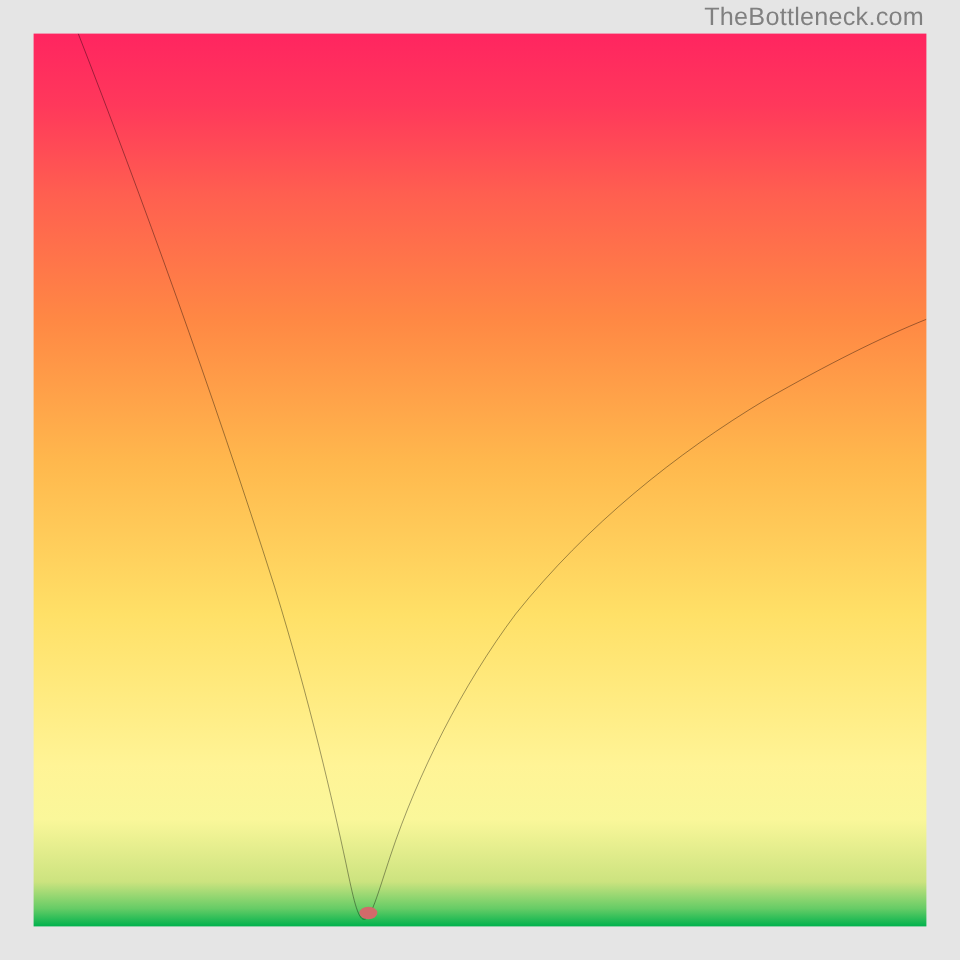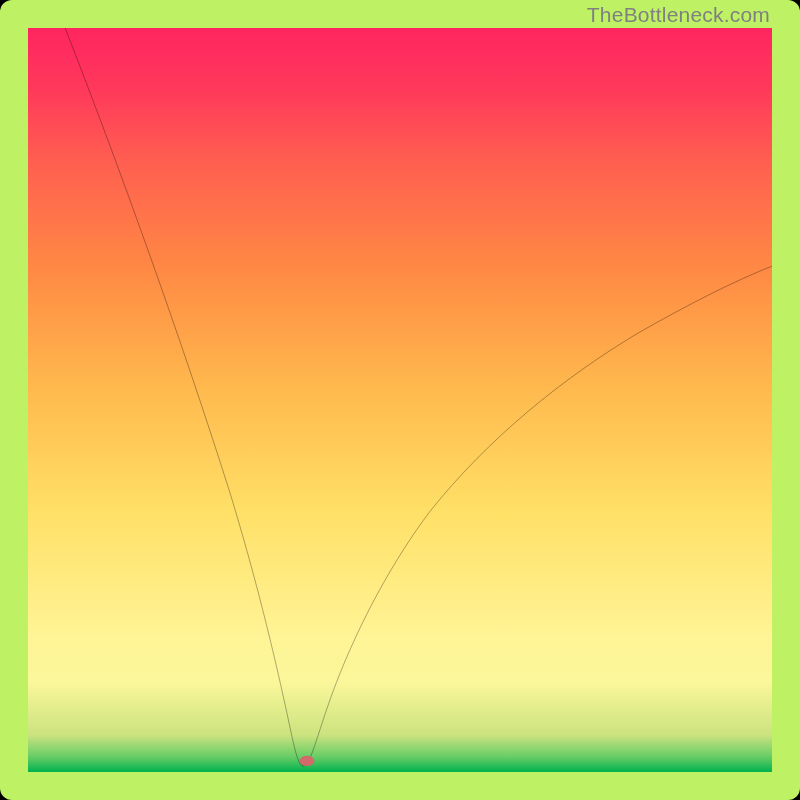--- a/index.html
+++ b/index.html
@@ -8,22 +8,21 @@
     width: 800px;
     height: 800px;
     overflow: hidden;
     background: #000;
     font-family: Arial, Helvetica, sans-serif;
   }
   .wrap {
     position: relative;
     width: 800px;
     height: 800px;
-    background: #bef264;
-    border-radius: 12px;
+    background: #e5e5e5;
   }
   .plot {
     position: absolute;
     left: 28px;
     top: 28px;
     width: 744px;
     height: 744px;
   }
   .gradient {
     position: absolute;

